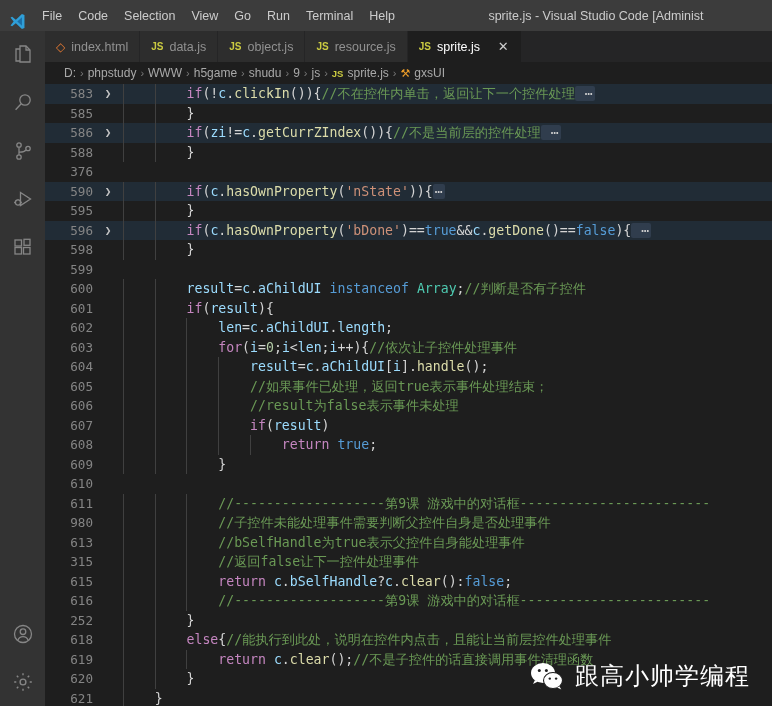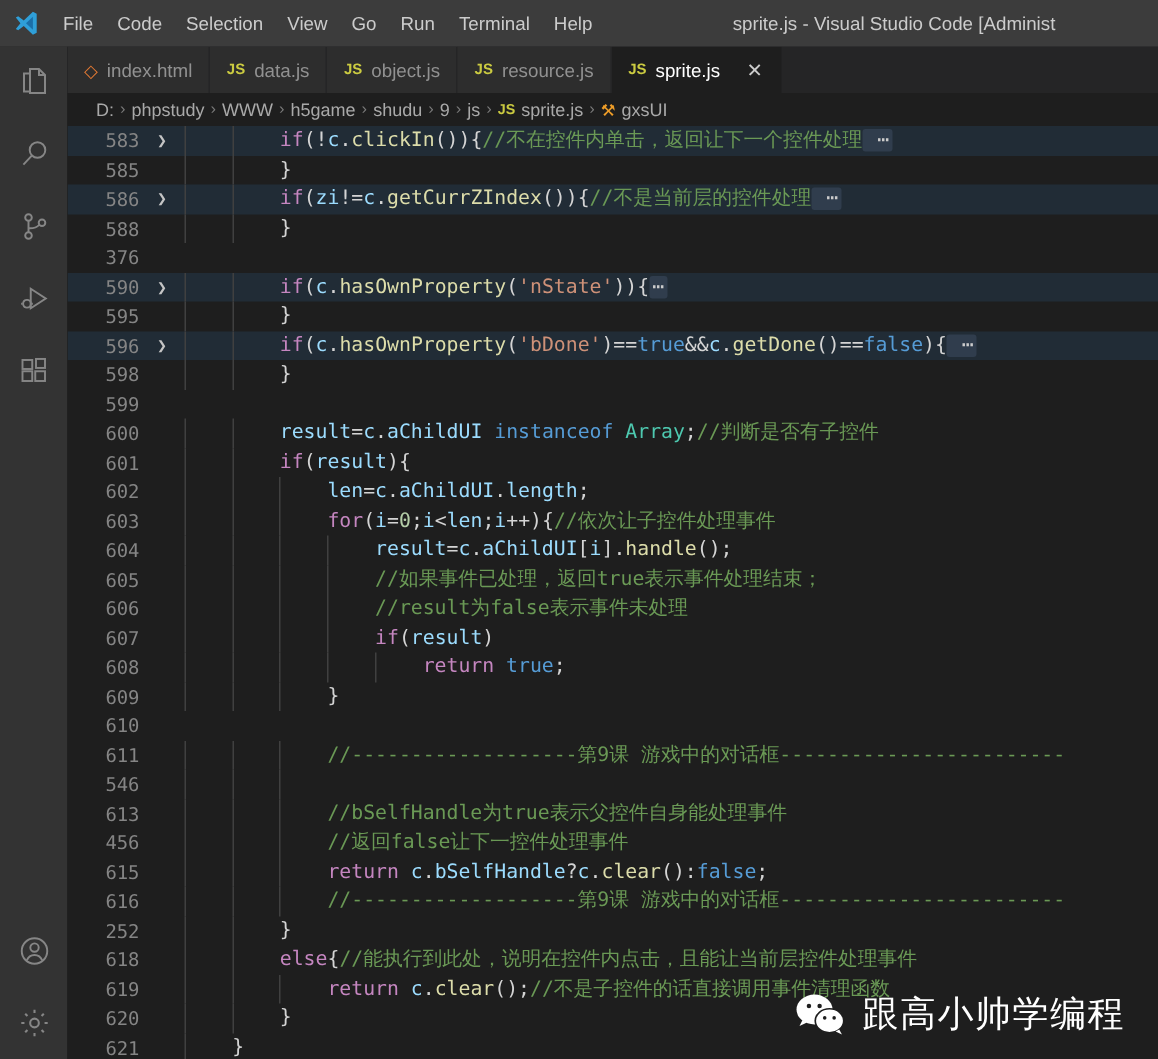--- a/index.html
+++ b/index.html
@@ -8,21 +8,21 @@
     background: #1e1e1e;
     font-family: "Liberation Sans", "DejaVu Sans", sans-serif;
     overflow: hidden;
   }
   #app { position: relative; width: 772px; height: 706px; display: flex; flex-direction: column; }
 
   
   .titlebar {
     height: 31px; min-height: 31px;
     background: #3c3c3c;
-    display: flex; align-items: center;
+    display: flex; align-items: flex-end;
     position: relative;
     color: #cccccc;
   }
   .vscode-logo { width: 34px; display: flex; align-items: center; justify-content: center; }
   .vscode-logo svg { display: block; }
   .menubar { display: flex; align-items: center; height: 100%; }
   .menu-item {
     font-size: 12.5px; color: #cccccc;
     padding: 0 8px; height: 100%;
     display: flex; align-items: center;
@@ -349,23 +349,23 @@
           <div class="code-line"><div class="gutter">602</div><div class="folder"></div><div class="ctext"><span class="ig" style="left: 6px;"></span><span class="ig" style="left: 37.72px;"></span><span class="ig" style="left: 69.44px;"></span><span class="t-pun">            </span><span class="t-var">len</span><span class="t-pun">=</span><span class="t-var">c</span><span class="t-pun">.</span><span class="t-var">aChildUI</span><span class="t-pun">.</span><span class="t-var">length</span><span class="t-pun">;</span></div></div>
           <div class="code-line"><div class="gutter">603</div><div class="folder"></div><div class="ctext"><span class="ig" style="left: 6px;"></span><span class="ig" style="left: 37.72px;"></span><span class="ig" style="left: 69.44px;"></span><span class="t-pun">            </span><span class="t-kw">for</span><span class="t-pun">(</span><span class="t-var">i</span><span class="t-pun">=</span><span class="t-num">0</span><span class="t-pun">;</span><span class="t-var">i</span><span class="t-pun">&lt;</span><span class="t-var">len</span><span class="t-pun">;</span><span class="t-var">i</span><span class="t-pun">++){</span><span class="t-cmt">//依次让子控件处理事件</span></div></div>
           <div class="code-line"><div class="gutter">604</div><div class="folder"></div><div class="ctext"><span class="ig" style="left: 6px;"></span><span class="ig" style="left: 37.72px;"></span><span class="ig" style="left: 69.44px;"></span><span class="ig" style="left: 101.16px;"></span><span class="t-pun">                </span><span class="t-var">result</span><span class="t-pun">=</span><span class="t-var">c</span><span class="t-pun">.</span><span class="t-var">aChildUI</span><span class="t-pun">[</span><span class="t-var">i</span><span class="t-pun">].</span><span class="t-fn">handle</span><span class="t-pun">();</span></div></div>
           <div class="code-line"><div class="gutter">605</div><div class="folder"></div><div class="ctext"><span class="ig" style="left: 6px;"></span><span class="ig" style="left: 37.72px;"></span><span class="ig" style="left: 69.44px;"></span><span class="ig" style="left: 101.16px;"></span><span class="t-pun">                </span><span class="t-cmt">//如果事件已处理，返回true表示事件处理结束；</span></div></div>
           <div class="code-line"><div class="gutter">606</div><div class="folder"></div><div class="ctext"><span class="ig" style="left: 6px;"></span><span class="ig" style="left: 37.72px;"></span><span class="ig" style="left: 69.44px;"></span><span class="ig" style="left: 101.16px;"></span><span class="t-pun">                </span><span class="t-cmt">//result为false表示事件未处理</span></div></div>
           <div class="code-line"><div class="gutter">607</div><div class="folder"></div><div class="ctext"><span class="ig" style="left: 6px;"></span><span class="ig" style="left: 37.72px;"></span><span class="ig" style="left: 69.44px;"></span><span class="ig" style="left: 101.16px;"></span><span class="t-pun">                </span><span class="t-kw">if</span><span class="t-pun">(</span><span class="t-var">result</span><span class="t-pun">)</span></div></div>
           <div class="code-line"><div class="gutter">608</div><div class="folder"></div><div class="ctext"><span class="ig" style="left: 6px;"></span><span class="ig" style="left: 37.72px;"></span><span class="ig" style="left: 69.44px;"></span><span class="ig" style="left: 101.16px;"></span><span class="ig" style="left: 132.88px;"></span><span class="t-pun">                    </span><span class="t-kw">return</span><span class="t-pun"> </span><span class="t-ctl">true</span><span class="t-pun">;</span></div></div>
           <div class="code-line"><div class="gutter">609</div><div class="folder"></div><div class="ctext"><span class="ig" style="left: 6px;"></span><span class="ig" style="left: 37.72px;"></span><span class="ig" style="left: 69.44px;"></span><span class="t-pun">            }</span></div></div>
           <div class="code-line"><div class="gutter">610</div><div class="folder"></div><div class="ctext"></div></div>
           <div class="code-line"><div class="gutter">611</div><div class="folder"></div><div class="ctext"><span class="ig" style="left: 6px;"></span><span class="ig" style="left: 37.72px;"></span><span class="ig" style="left: 69.44px;"></span><span class="t-pun">            </span><span class="t-cmt">//-------------------第9课 游戏中的对话框------------------------</span></div></div>
-          <div class="code-line"><div class="gutter">546</div><div class="folder"></div><div class="ctext"><span class="ig" style="left: 6px;"></span><span class="ig" style="left: 37.72px;"></span><span class="ig" style="left: 69.44px;"></span><span class="t-pun">            </span></div></div>
+          <div class="code-line"><div class="gutter">980</div><div class="folder"></div><div class="ctext"><span class="ig" style="left: 6px;"></span><span class="ig" style="left: 37.72px;"></span><span class="ig" style="left: 69.44px;"></span><span class="t-pun">            </span><span class="t-cmt">//子控件未能处理事件需要判断父控件自身是否处理事件</span></div></div>
           <div class="code-line"><div class="gutter">613</div><div class="folder"></div><div class="ctext"><span class="ig" style="left: 6px;"></span><span class="ig" style="left: 37.72px;"></span><span class="ig" style="left: 69.44px;"></span><span class="t-pun">            </span><span class="t-cmt">//bSelfHandle为true表示父控件自身能处理事件</span></div></div>
-          <div class="code-line"><div class="gutter">456</div><div class="folder"></div><div class="ctext"><span class="ig" style="left: 6px;"></span><span class="ig" style="left: 37.72px;"></span><span class="ig" style="left: 69.44px;"></span><span class="t-pun">            </span><span class="t-cmt">//返回false让下一控件处理事件</span></div></div>
+          <div class="code-line"><div class="gutter">315</div><div class="folder"></div><div class="ctext"><span class="ig" style="left: 6px;"></span><span class="ig" style="left: 37.72px;"></span><span class="ig" style="left: 69.44px;"></span><span class="t-pun">            </span><span class="t-cmt">//返回false让下一控件处理事件</span></div></div>
           <div class="code-line"><div class="gutter">615</div><div class="folder"></div><div class="ctext"><span class="ig" style="left: 6px;"></span><span class="ig" style="left: 37.72px;"></span><span class="ig" style="left: 69.44px;"></span><span class="t-pun">            </span><span class="t-kw">return</span><span class="t-pun"> </span><span class="t-var">c</span><span class="t-pun">.</span><span class="t-var">bSelfHandle</span><span class="t-pun">?</span><span class="t-var">c</span><span class="t-pun">.</span><span class="t-fn">clear</span><span class="t-pun">():</span><span class="t-ctl">false</span><span class="t-pun">;</span></div></div>
           <div class="code-line"><div class="gutter">616</div><div class="folder"></div><div class="ctext"><span class="ig" style="left: 6px;"></span><span class="ig" style="left: 37.72px;"></span><span class="ig" style="left: 69.44px;"></span><span class="t-pun">            </span><span class="t-cmt">//-------------------第9课 游戏中的对话框------------------------</span></div></div>
           <div class="code-line"><div class="gutter">252</div><div class="folder"></div><div class="ctext"><span class="ig" style="left: 6px;"></span><span class="ig" style="left: 37.72px;"></span><span class="t-pun">        }</span></div></div>
           <div class="code-line"><div class="gutter">618</div><div class="folder"></div><div class="ctext"><span class="ig" style="left: 6px;"></span><span class="ig" style="left: 37.72px;"></span><span class="t-pun">        </span><span class="t-kw">else</span><span class="t-pun">{</span><span class="t-cmt">//能执行到此处，说明在控件内点击，且能让当前层控件处理事件</span></div></div>
           <div class="code-line"><div class="gutter">619</div><div class="folder"></div><div class="ctext"><span class="ig" style="left: 6px;"></span><span class="ig" style="left: 37.72px;"></span><span class="ig" style="left: 69.44px;"></span><span class="t-pun">            </span><span class="t-kw">return</span><span class="t-pun"> </span><span class="t-var">c</span><span class="t-pun">.</span><span class="t-fn">clear</span><span class="t-pun">();</span><span class="t-cmt">//不是子控件的话直接调用事件清理函数</span></div></div>
           <div class="code-line"><div class="gutter">620</div><div class="folder"></div><div class="ctext"><span class="ig" style="left: 6px;"></span><span class="ig" style="left: 37.72px;"></span><span class="t-pun">        }</span></div></div>
           <div class="code-line"><div class="gutter">621</div><div class="folder"></div><div class="ctext"><span class="ig" style="left: 6px;"></span><span class="t-pun">    }</span></div></div>
         </div>
 
     </div>

